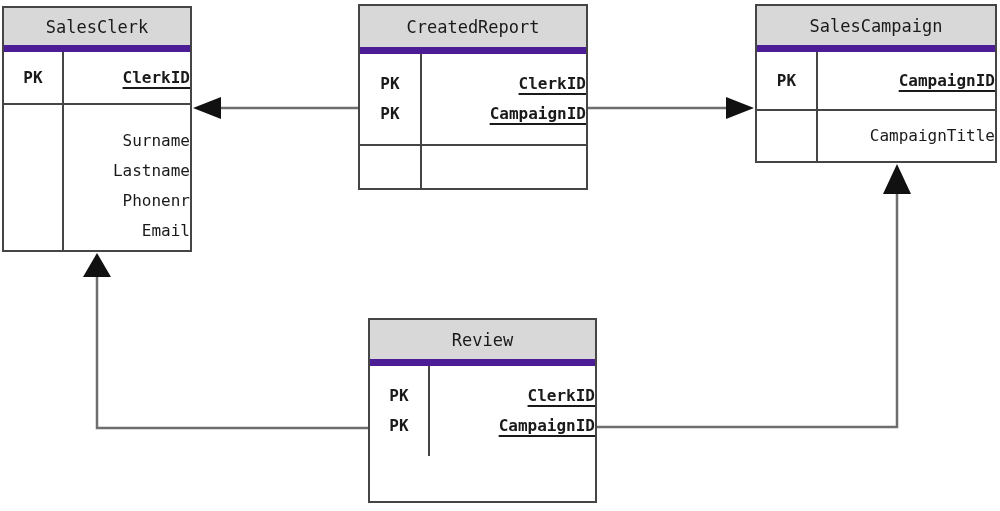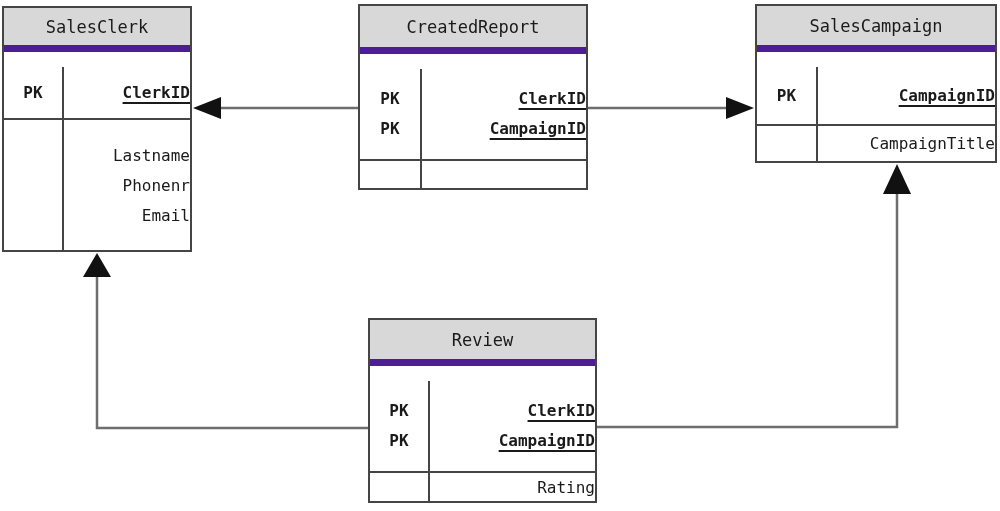--- a/index.html
+++ b/index.html
@@ -27,21 +27,21 @@
   }
   .entity-header {
     background: #d8d8d8;
     border-bottom: 7px solid #4c1d95;
     display: flex;
     align-items: center;
     justify-content: center;
     font-size: 17px;
     flex: 0 0 auto;
   }
-  .entity-body { flex: 1 1 auto; display: flex; flex-direction: column; margin-top: 15px; }
+  .entity-body { flex: 1 1 auto; display: flex; flex-direction: column; }
   .section { display: flex; flex: 0 0 auto; }
   .section.grow { flex: 1 1 auto; }
   .section + .section { border-top: 2px solid #454545; }
   .pk-col {
     border-right: 2px solid #454545;
     display: flex;
     flex-direction: column;
     justify-content: center;
     align-items: center;
     flex: 0 0 auto;
@@ -108,20 +108,21 @@
         <div class="pk-col">
           <div class="row pk-label">PK</div>
         </div>
         <div class="attr-col">
           <div class="row pk-attr">ClerkID</div>
         </div>
       </div>
       <div class="section grow attr-section">
         <div class="pk-col"></div>
         <div class="attr-col top">
+          <div class="row">Surname</div>
           <div class="row">Lastname</div>
           <div class="row">Phonenr</div>
           <div class="row">Email</div>
         </div>
       </div>
     </div>
   </div>
 
   <div class="entity" id="createdreport">
     <div class="entity-header">CreatedReport</div>
@@ -169,22 +170,16 @@
       <div class="section pk-section">
         <div class="pk-col">
           <div class="row pk-label">PK</div>
           <div class="row pk-label">PK</div>
         </div>
         <div class="attr-col">
           <div class="row pk-attr">ClerkID</div>
           <div class="row pk-attr">CampaignID</div>
         </div>
       </div>
-      <div class="section grow attr-section">
-        <div class="pk-col"></div>
-        <div class="attr-col">
-          <div class="row">Rating</div>
-        </div>
-      </div>
     </div>
   </div>
 
 </div>
 
 </body></html>

